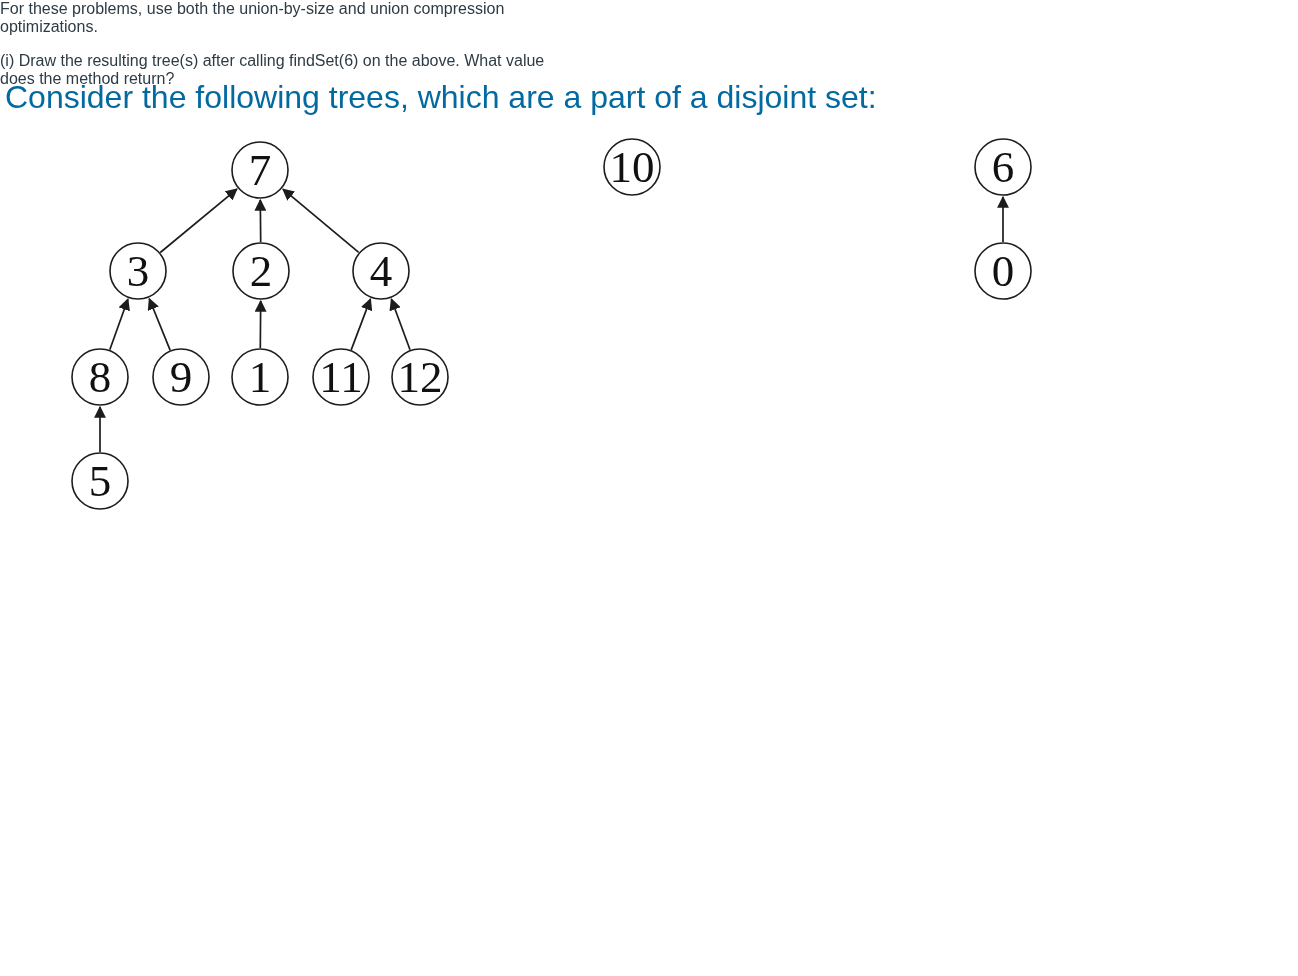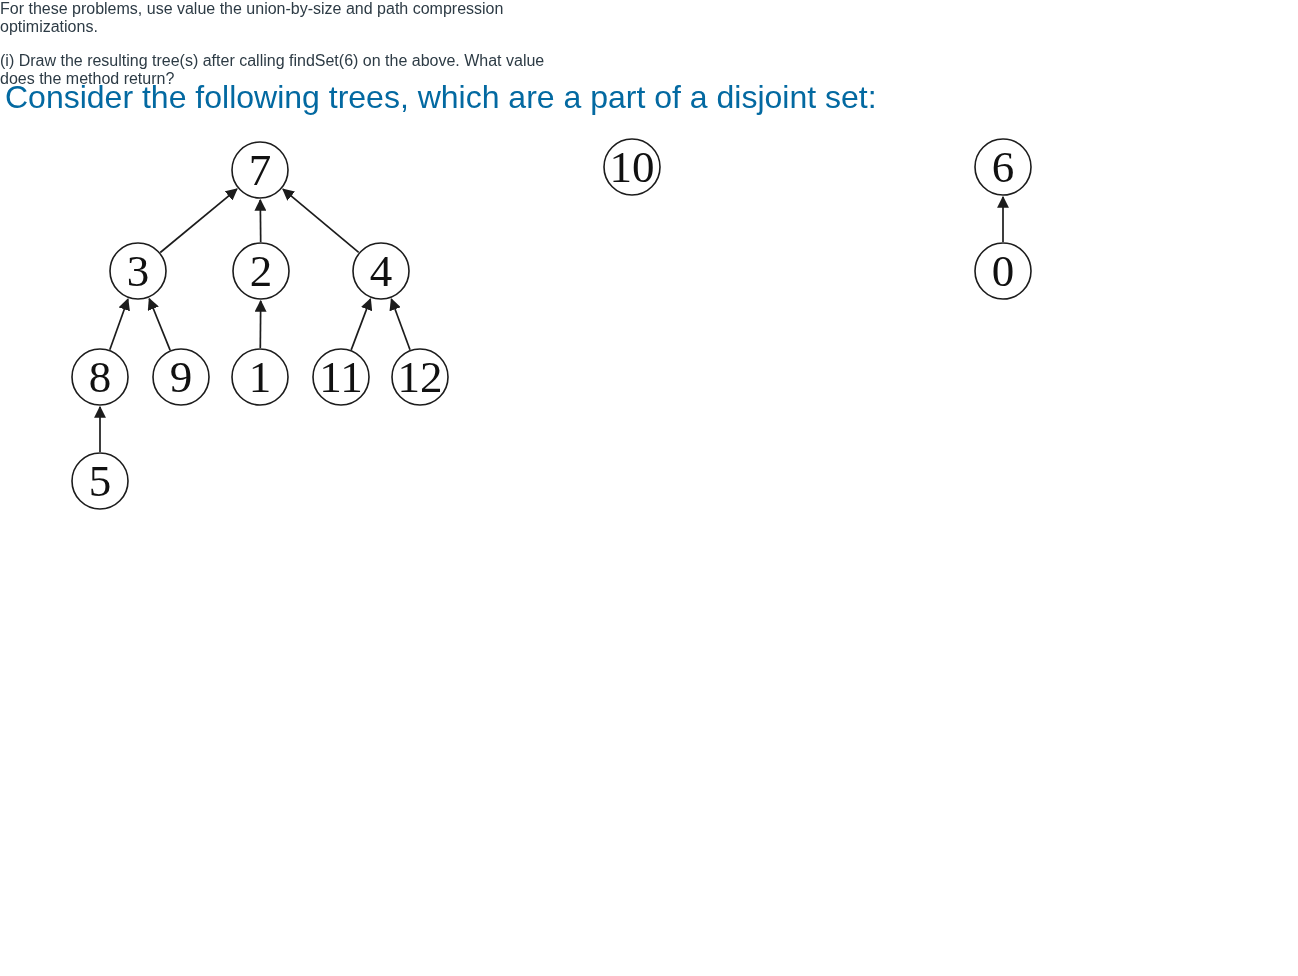--- a/index.html
+++ b/index.html
@@ -127,21 +127,21 @@
         </g>
         <g>
           <circle cx="1003" cy="141" r="28" class="node-circle"></circle>
           <text x="1003" y="141" dy="0.34em" class="node-label">0</text>
         </g>
       </svg>
   </figure>
 
   <p class="para" id="note-para">
     </p>
-    <div>For these problems, use value the union-by-size and path compression</div>
+    <div>For these problems, use both the union-by-size and union compression</div>
     <div>optimizations.</div>
   <p></p>
 
   <p class="para" id="part-i-para">
     </p>
     <div>(i) Draw the resulting tree(s) after calling findSet(6) on the above. What value</div>
     <div>does the method return?</div>
   <p></p>
 
   <p class="para" id="part-ii-para">

